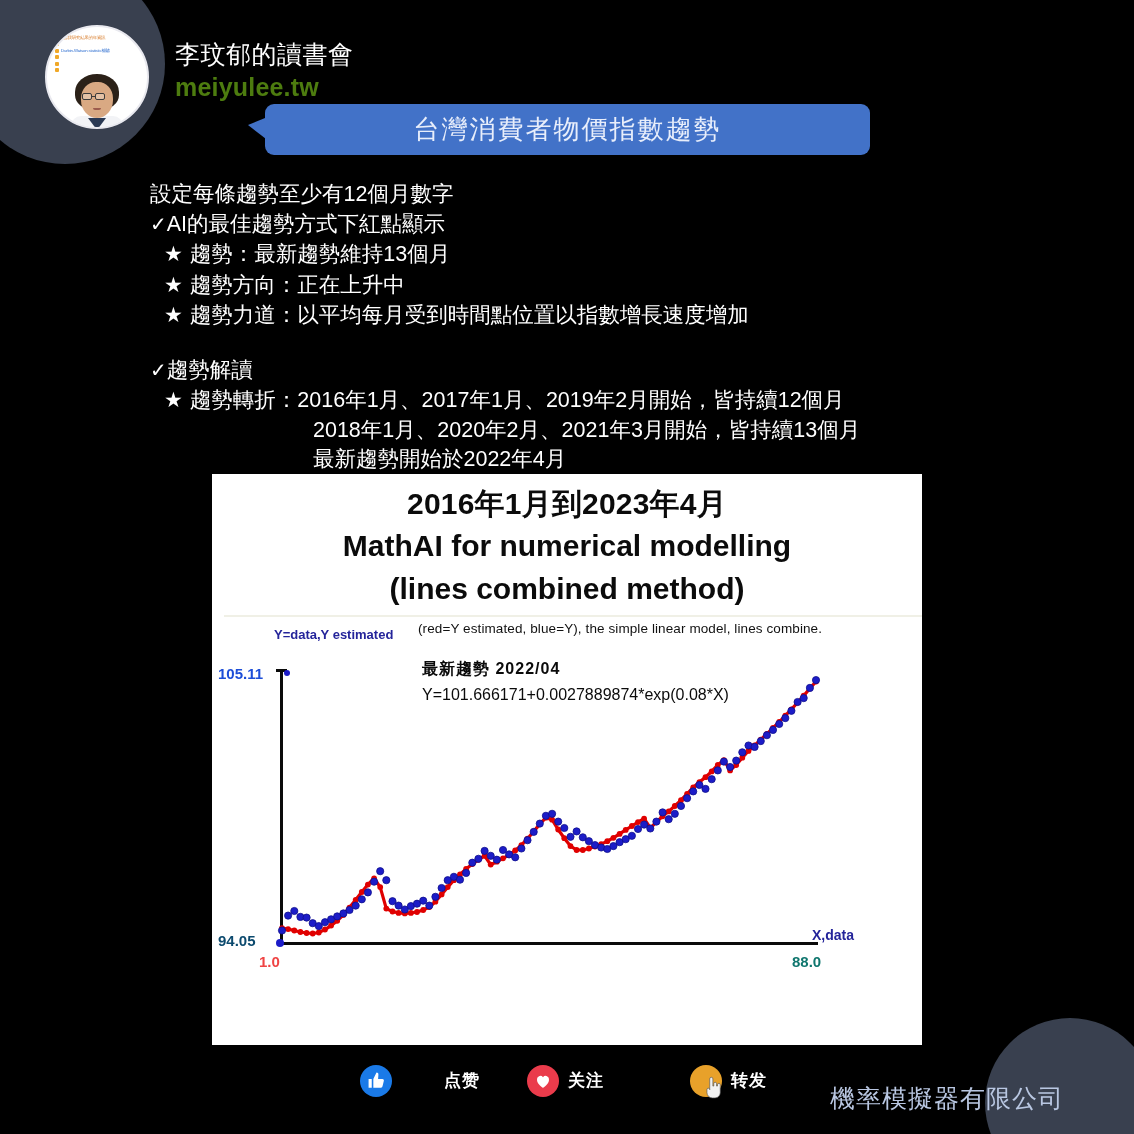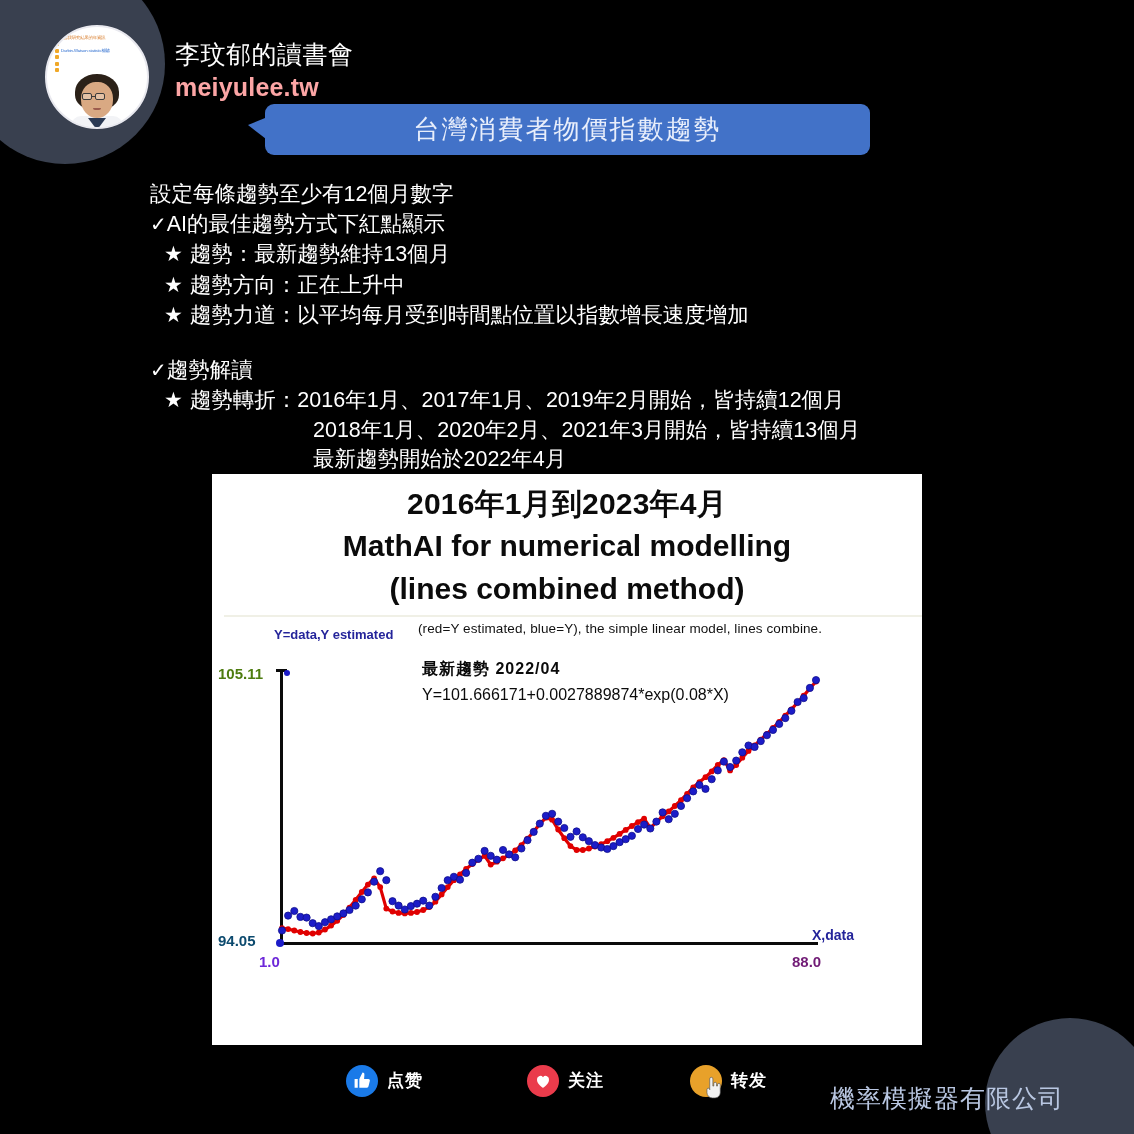--- a/index.html
+++ b/index.html
@@ -42,21 +42,21 @@
   .f-collar{position:absolute;left:19px;bottom:0;width:18px;height:12px;background:#2b3a54;
      clip-path: polygon(50% 100%, 0 0, 100% 0);}
 
   .hdr-name {
     position: absolute; left: 175px; top: 38px;
     color: #ffffff; font-size: 25px; line-height: 33px; font-weight: 400;
     letter-spacing: .5px;
   }
   .hdr-site {
     position: absolute; left: 175px; top: 71px;
-    color: #fca5a5; font-size: 25px; line-height: 33px; font-weight: 700;
+    color: #4d7c0f; font-size: 25px; line-height: 33px; font-weight: 700;
     letter-spacing: .2px;
   }
 
   
   .bubble {
     position: absolute; left: 265px; top: 104px;
     width: 605px; height: 51px; border-radius: 9px;
     background: #4272c8;
     display: flex; align-items: center; justify-content: center;
   }
@@ -95,43 +95,43 @@
 
   .plot { position: relative; width: 710px; height: 385px; }
   .ann-note {
     position: absolute; left: 206px; top: 4px;
     font-size: 13.5px; color: #111; white-space: nowrap; letter-spacing: .1px;
   }
   .ax-ylabel {
     position: absolute; left: 62px; top: 10px;
     font-size: 13px; color: #24249a; white-space: nowrap; font-weight: 600;
   }
-  .ytop { position: absolute; left: 6px; top: 48px; font-size: 15px; color: #4d7c0f; font-weight: 600;}
+  .ytop { position: absolute; left: 6px; top: 48px; font-size: 15px; color: #1d4ed8; font-weight: 600;}
   .ybot { position: absolute; left: 6px; top: 315px; font-size: 15px; color: #0c4a6e; font-weight: 600;}
-  .xleft { position: absolute; left: 47px; top: 336px; font-size: 15px; color: #6d28d9; font-weight: 600;}
-  .xright { position: absolute; left: 580px; top: 336px; font-size: 15px; color: #701a75; font-weight: 600;}
+  .xleft { position: absolute; left: 47px; top: 336px; font-size: 15px; color: #ef4444; font-weight: 600;}
+  .xright { position: absolute; left: 580px; top: 336px; font-size: 15px; color: #0f766e; font-weight: 600;}
   .ax-xlabel { position: absolute; left: 600px; top: 310px; font-size: 14px; color: #24249a; font-weight: 600; text-align: center;}
 
   .yaxis { position: absolute; left: 68px; top: 52px; width: 3px; height: 275px; background: #0a0a0a; }
   .xaxis { position: absolute; left: 68px; top: 325px; width: 538px; height: 3px; background: #0a0a0a; }
   .tick-top { position: absolute; left: 64px; top: 52px; width: 11px; height: 3px; background: #0a0a0a; }
   .origin-dot { position: absolute; left: 64px; top: 322px; width: 8px; height: 8px; border-radius: 50%; background: #1c1cc8; }
   .dot-top { position: absolute; left: 72px; top: 53px; width: 6px; height: 6px; border-radius: 50%; background: #1c1cc8; }
 
   .trend-box { position: absolute; left: 210px; top: 42px; font-size: 16px; color: #0b0b0b; }
   .trend-box .t1 { font-weight: 700; letter-spacing: 1px; margin-bottom: 6px;}
   .trend-box .t2 { font-weight: 400; }
 
   svg.series { position: absolute; left: 0; top: 0; width: 710px; height: 385px; }
 
   
   .social { position: absolute; left: 0; top: 1053px; width: 922px; height: 55px;
             display: flex; align-items: center; }
   .s-item { display: flex; align-items: center; position: absolute; }
-  .s-item.i1 { left: 346px; } .s-item.i2 { left: 527px; } .s-item.i3 { left: 690px; }
+  .s-item.i1 { left: 360px; gap: 43px; } .s-item.i2 { left: 527px; } .s-item.i3 { left: 690px; }
   .s-ic { width: 32px; height: 32px; border-radius: 50%; display: flex;
           align-items: center; justify-content: center; position: relative; }
   .s-ic.like { background: #1a7ae8; }
   .s-ic.heart { background: #ea3b4b; }
   .s-ic.share { background: #e8a12a; }
   .s-lbl { color: #fff; font-size: 17px; font-weight: 700; margin-left: 9px; letter-spacing: 1px;}
   .hand {
     position: absolute; left: 13px; top: 10px; width: 19px; height: 24px;
   }
 

